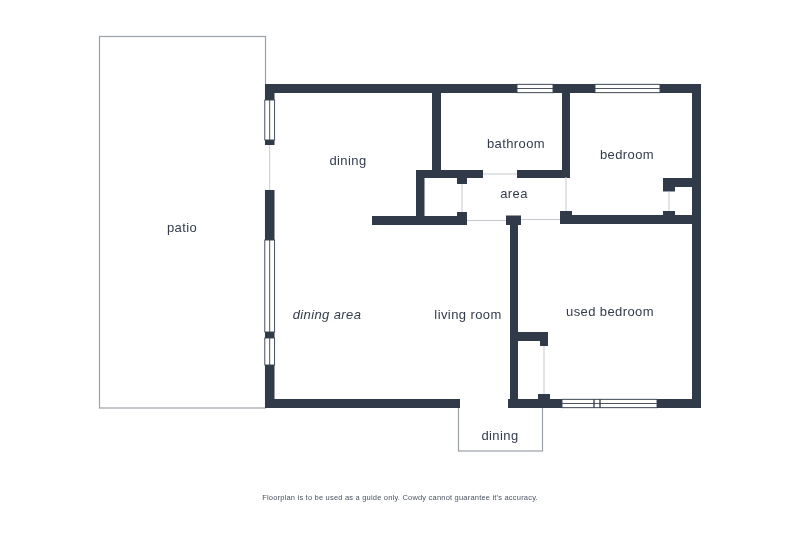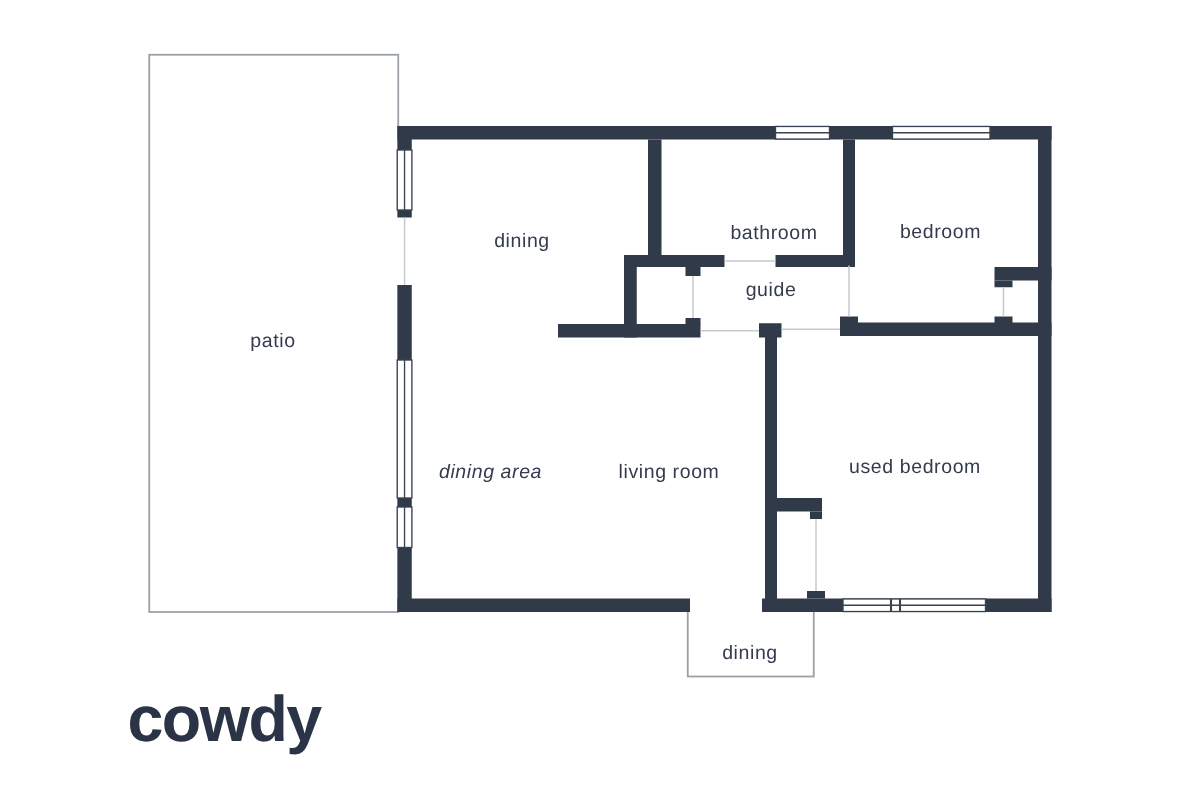--- a/index.html
+++ b/index.html
@@ -120,23 +120,23 @@
       <line x1="462" y1="184" x2="462" y2="212"></line>
       <line x1="521" y1="219.5" x2="560" y2="219.5"></line>
       <line x1="467" y1="220.5" x2="506" y2="220.5"></line>
       <line x1="544" y1="346" x2="544" y2="394"></line>
       <line x1="669" y1="191.5" x2="669" y2="211"></line>
     </g>
   </svg>
 
   <div class="room-label" style="left:182px;top:227px;">patio</div>
   <div class="room-label" style="left:348px;top:160px;">dining</div>
-  <div class="room-label" style="left:516px;top:143px;margin-top:12px;">bathroom</div>
+  <div class="room-label" style="left:516px;top:143px;">bathroom</div>
   <div class="room-label" style="left:627px;top:154px;">bedroom</div>
-  <div class="room-label" style="left:514px;top:193px;">guide</div>
+  <div class="room-label" style="left:514px;top:193px;">area</div>
   <div class="room-label" style="left:327px;top:314px;font-style:italic;">dining area</div>
-  <div class="room-label" style="left:446px;top:314px;">living room</div>
+  <div class="room-label" style="left:468px;top:314px;">living room</div>
   <div class="room-label" style="left:610px;top:311px;">used bedroom</div>
   <div class="room-label" style="left:500px;top:435px;">dining</div>
 
-  <div class="logo">cowdy</div>
+  <div class="disclaimer">Floorplan is to be used as a guide only. Cowdy cannot guarantee it's accuracy.</div>
 
 </div>
 
 </body></html>

